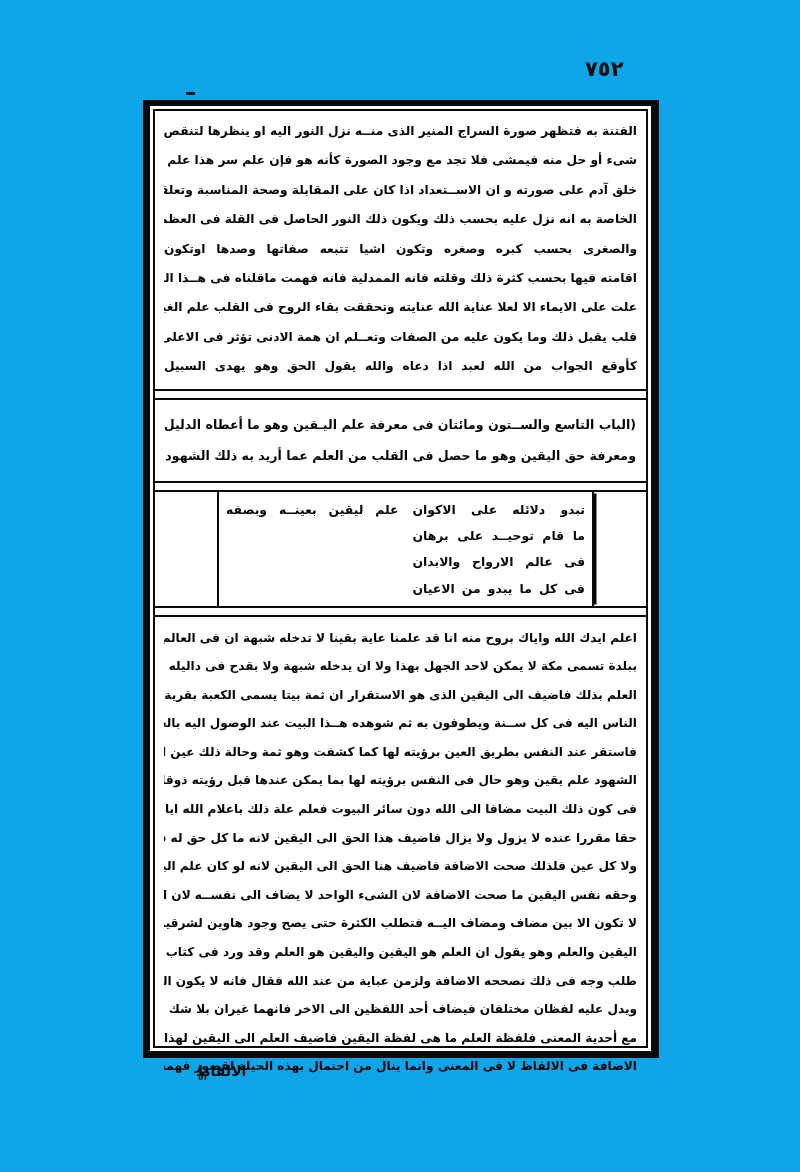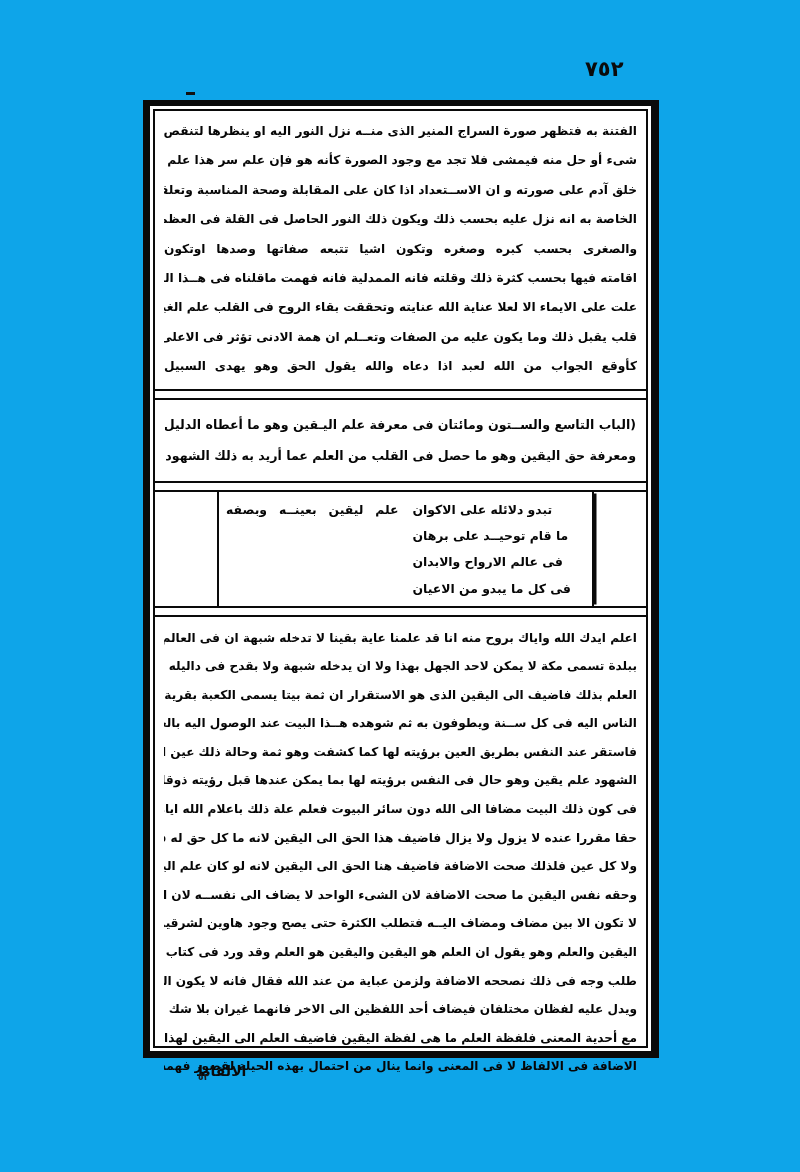--- a/index.html
+++ b/index.html
@@ -138,21 +138,20 @@
     flex-direction: column;
     justify-content: space-between;
   }
   .verse-col.first {
     border-left: 2.5px solid #0a0a0a;
     box-shadow: -4px 0 0 -1.5px #0a0a0a;
   }
   .verse-col.second {
     border-right: 2.5px solid #0a0a0a;
     box-shadow: 4px 0 0 -1.5px #0a0a0a;
-    align-items: flex-end;
   }
   .hemistich {
     direction: rtl;
     text-align: justify;
     text-align-last: justify;
     font-size: 12.4px;
     line-height: 26px;
     height: 26px;
     color: #060606;
     font-weight: bold;

